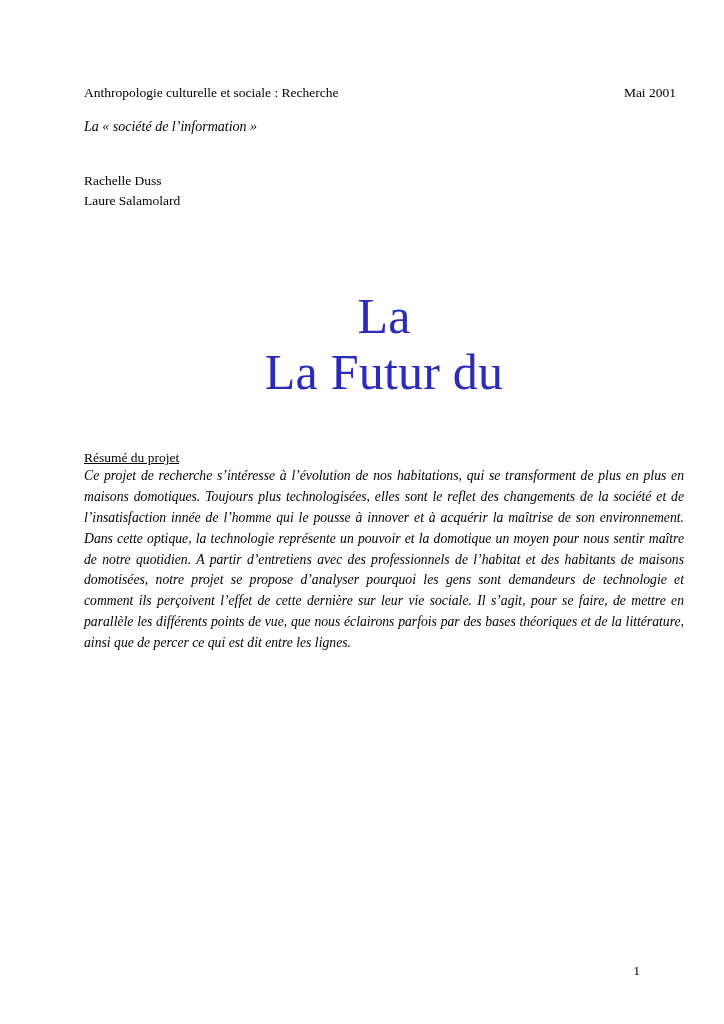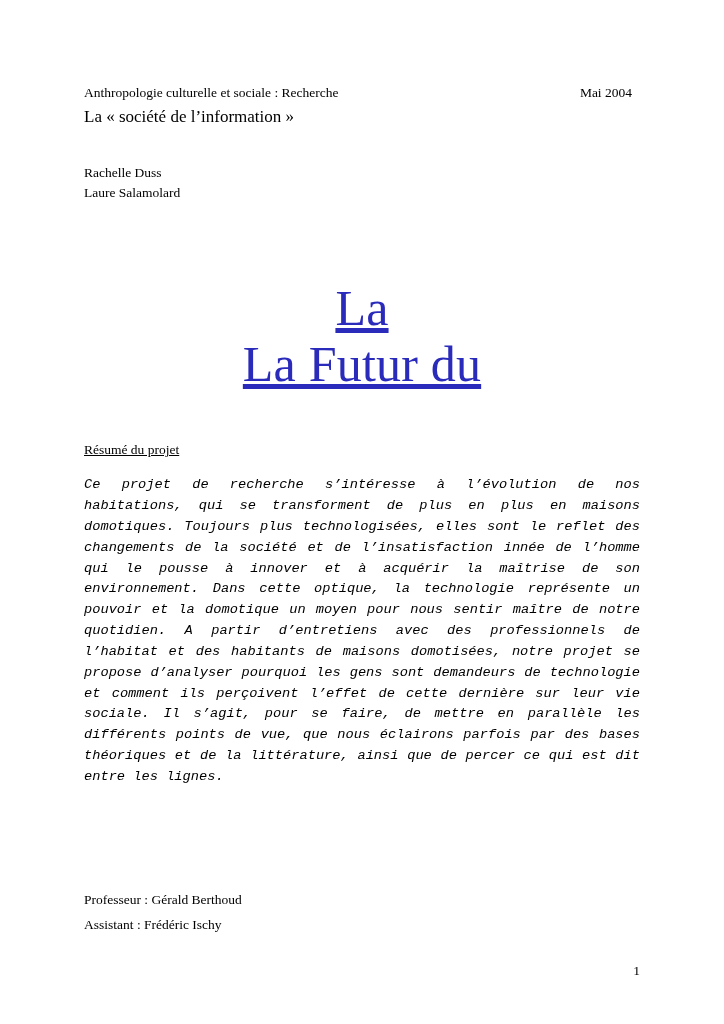--- a/index.html
+++ b/index.html
@@ -13,76 +13,74 @@
     font-family: "Liberation Serif", "DejaVu Serif", serif;
     color: #000000;
     position: relative;
     overflow: hidden;
   }
   .page {
     position: relative;
     width: 724px;
     height: 1024px;
     box-sizing: border-box;
-    padding: 84px 84px 40px 84px;
+    padding: 84px 40px 40px 84px;
   }
   .header-row {
     display: flex;
     justify-content: space-between;
     align-items: baseline;
     font-size: 13.5px;
     line-height: 1.35;
   }
   .header-left {
     font-size: 13.5px;
   }
   .header-date {
     font-size: 13.5px;
     white-space: nowrap;
     padding-right: 8px;
   }
   .header-sub {
-    font-size: 17px;
+    font-style: italic;
+    font-size: 14px;
     line-height: 1.35;
-    margin-top: 4px;
+    margin-top: 16px;
   }
   .authors {
     margin-top: 34px;
     font-size: 13.5px;
     line-height: 1.45;
   }
   .title-block {
     margin-top: 78px;
     text-align: center;
     color: #2b2bbb;
   }
   .title-line {
     font-size: 50px;
     line-height: 1.12;
     font-weight: normal;
     letter-spacing: 0.2px;
   }
   .title-line span {
-    text-decoration: underline;
     text-underline-offset: 3px;
   }
   .resume-heading {
     margin-top: 50px;
     font-size: 13.5px;
   }
   .resume-heading span {
     text-decoration: underline;
   }
   .resume-body {
-    margin-top: 17px;
     font-style: italic;
     font-size: 13.7px;
     line-height: 1.52;
     text-align: justify;
-    font-family: Liberation Mono, monospace;
   }
   .footer-block {
     position: absolute;
     left: 84px;
     bottom: 86px;
     font-size: 13.5px;
     line-height: 1.9;
   }
   .page-number {
     position: absolute;
@@ -91,37 +89,33 @@
     font-size: 13.5px;
   }
 </style>
 </head>
 <body>
 
 <div class="page">
 
   <div class="header-row">
     <div class="header-left">Anthropologie culturelle et sociale : Recherche</div>
-    <div class="header-date">Mai 2004</div>
+    <div class="header-date">Mai 2001</div>
   </div>
   <div class="header-sub">La « société de l’information »</div>
 
   <div class="authors">
     <div>Rachelle Duss</div>
     <div>Laure Salamolard</div>
   </div>
 
   <div class="title-block" style="color: rgb(43, 43, 187);">
     <div class="title-line"><span>La</span></div>
     <div class="title-line"><span>La Futur du</span></div>
   </div>
 
   <div class="resume-heading"><span>Résumé du projet</span></div>
   <div class="resume-body">Ce projet de recherche s’intéresse à l’évolution de nos habitations, qui se transforment de plus en plus en maisons domotiques. Toujours plus technologisées, elles sont le reflet des changements de la société et de l’insatisfaction innée de l’homme qui le pousse à innover et à acquérir la maîtrise de son environnement. Dans cette optique, la technologie représente un pouvoir et la domotique un moyen pour nous sentir maître de notre quotidien. A partir d’entretiens avec des professionnels  de l’habitat et des habitants de maisons domotisées, notre projet se propose d’analyser pourquoi les gens sont demandeurs de technologie et comment ils perçoivent l’effet de cette dernière sur leur vie sociale. Il s’agit, pour se faire, de mettre en parallèle les différents points de vue, que nous éclairons parfois par des bases théoriques et de la littérature, ainsi que de percer ce qui est dit entre les lignes.</div>
 
-  <div class="footer-block">
-    <div>Professeur : Gérald Berthoud</div>
-    <div>Assistant : Frédéric Ischy</div>
-  </div>
 
   <div class="page-number">1</div>
 
 </div>
 
 </body></html>

